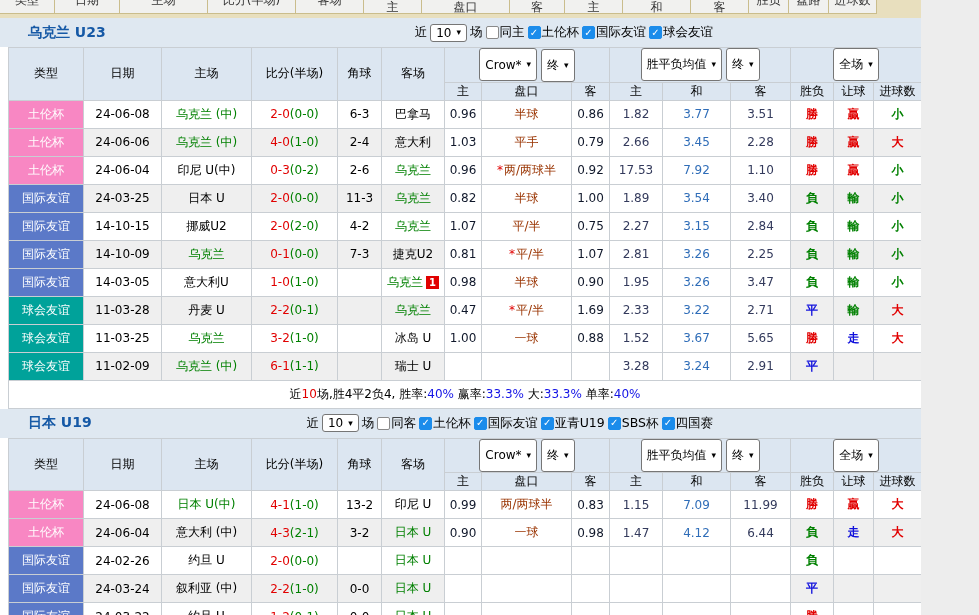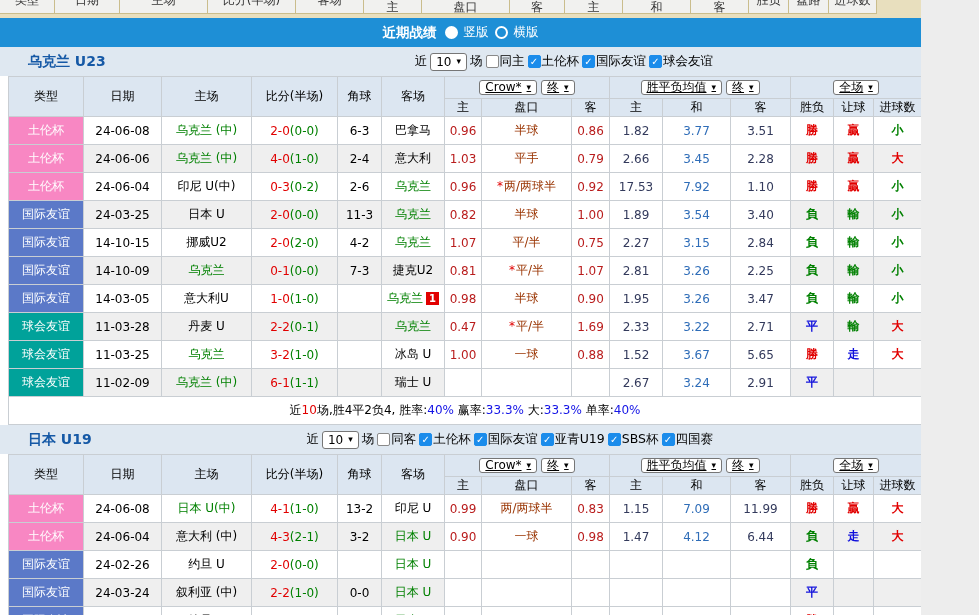--- a/index.html
+++ b/index.html
@@ -36,27 +36,27 @@
   .cb.on{background:#1b8ceb;border-color:#1b8ceb;}
   .cb-l{font-size:12.5px;}
 
   
   table.sec-table{border-collapse:collapse;table-layout:fixed;width:913px;margin-left:8px;background:#fff;}
   table.sec-table th,table.sec-table td{border:1px solid var(--grid-border,#c9ced3);text-align:center;vertical-align:middle;overflow:hidden;white-space:nowrap;padding:0;}
   table.sec-table th{background:var(--header-bg,#dce6f1);font-weight:normal;font-size:12px;}
   tr.hrow1 th,th.grp{height:21px;}
   th.sh{height:16px;}
   th.grp{background:var(--header-bg,#dce6f1);}
-  th.grp .selbox{margin:0 2px;height:15px;text-decoration:underline;}
+  th.grp .selbox{margin:0 2px;height:33px;}
   table.sec-table td{height:27px;font-size:12px;background:#fff;}
   td.lg{color:#fff;}
   tr.even td.st{background:var(--stripe,#efefef);}
   td.cream{background:var(--cream,#fbf6ee);}
   td.cblue{background:var(--light-blue,#e9f3f8);}
-  td.num{color:#b91c1c;}
+  td.num{color:#0f172a;}
   td.wl{color:var(--odds-dark,#333a5c);}
   td.dr{color:var(--odds-draw,#2f6db8);}
   td.bold{font-weight:bold;}
   .team{color:#000;}
   .team.hl{color:var(--green,#008000);}
   .s-main{color:var(--red,#e10000);}
   .s-half{color:var(--green,#008000);}
   .line{color:var(--handicap-text,#993300);}
   .star{color:var(--red,#e10000);margin-right:1px;}
   .badge{background:var(--red,#e10000);color:#fff;font-size:10px;font-weight:bold;padding:0 3px;margin-left:3px;display:inline-block;line-height:13px;}
@@ -105,27 +105,20 @@
         <span>胜负</span>
       </div>
       <div class="ts-cell cut" style="width: 40px;">
         <span>盘路</span>
       </div>
       <div class="ts-cell cut" style="width: 48px;">
         <span>进球数</span>
       </div>
     </div>
 
-  <div class="banner">
-    <span class="bn-title">近期战绩</span>
-    <span class="radio sel"></span>
-    <span class="bn-lab">竖版</span>
-    <span class="radio"></span>
-    <span class="bn-lab">横版</span>
-  </div>
 
   <div id="sections">
       <div class="sec-bar">
         <span class="sec-title">乌克兰 U23</span>
         <span class="sec-filters">
           <span class="f-lab">近</span>
           <span class="selbox">
             <span>10</span>
             <span class="chev">▾</span>
           </span>
@@ -362,21 +355,21 @@
           <tr class="even">
             <td class="lg" style="background: rgb(0, 162, 154);">球会友谊</td>
             <td class="st">11-02-09</td>
             <td class="st"><span class="team hl">乌克兰 (中)</span></td>
             <td class="st"><span class="s-main">6-1</span><span class="s-half">(1-1)</span></td>
             <td class="st"></td>
             <td class="st"><span class="team">瑞士 U</span></td>
             <td class="cream num"></td>
             <td class="cream"></td>
             <td class="cream num"></td>
-            <td class="cblue wl">2.67</td>
+            <td class="cblue wl">3.28</td>
             <td class="cblue dr">3.24</td>
             <td class="cblue wl">2.91</td>
             <td class="st bold" style="color: rgb(16, 16, 220);">平</td>
             <td class="st bold"></td>
             <td class="st bold"></td>
           </tr>
           <tr class="summary">
             <td class="sum-td" colspan="15"><span style="color: rgb(0, 0, 0);">近</span><span style="color: rgb(225, 0, 0);">10</span><span style="color: rgb(0, 0, 0);">场,胜4平2负4, 胜率:</span><span style="color: rgb(20, 20, 230);">40%</span><span style="color: rgb(0, 0, 0);"> 赢率:</span><span style="color: rgb(20, 20, 230);">33.3%</span><span style="color: rgb(0, 0, 0);"> 大:</span><span style="color: rgb(20, 20, 230);">33.3%</span><span style="color: rgb(0, 0, 0);"> 单率:</span><span style="color: rgb(20, 20, 230);">40%</span></td>
           </tr>
         </tbody>

